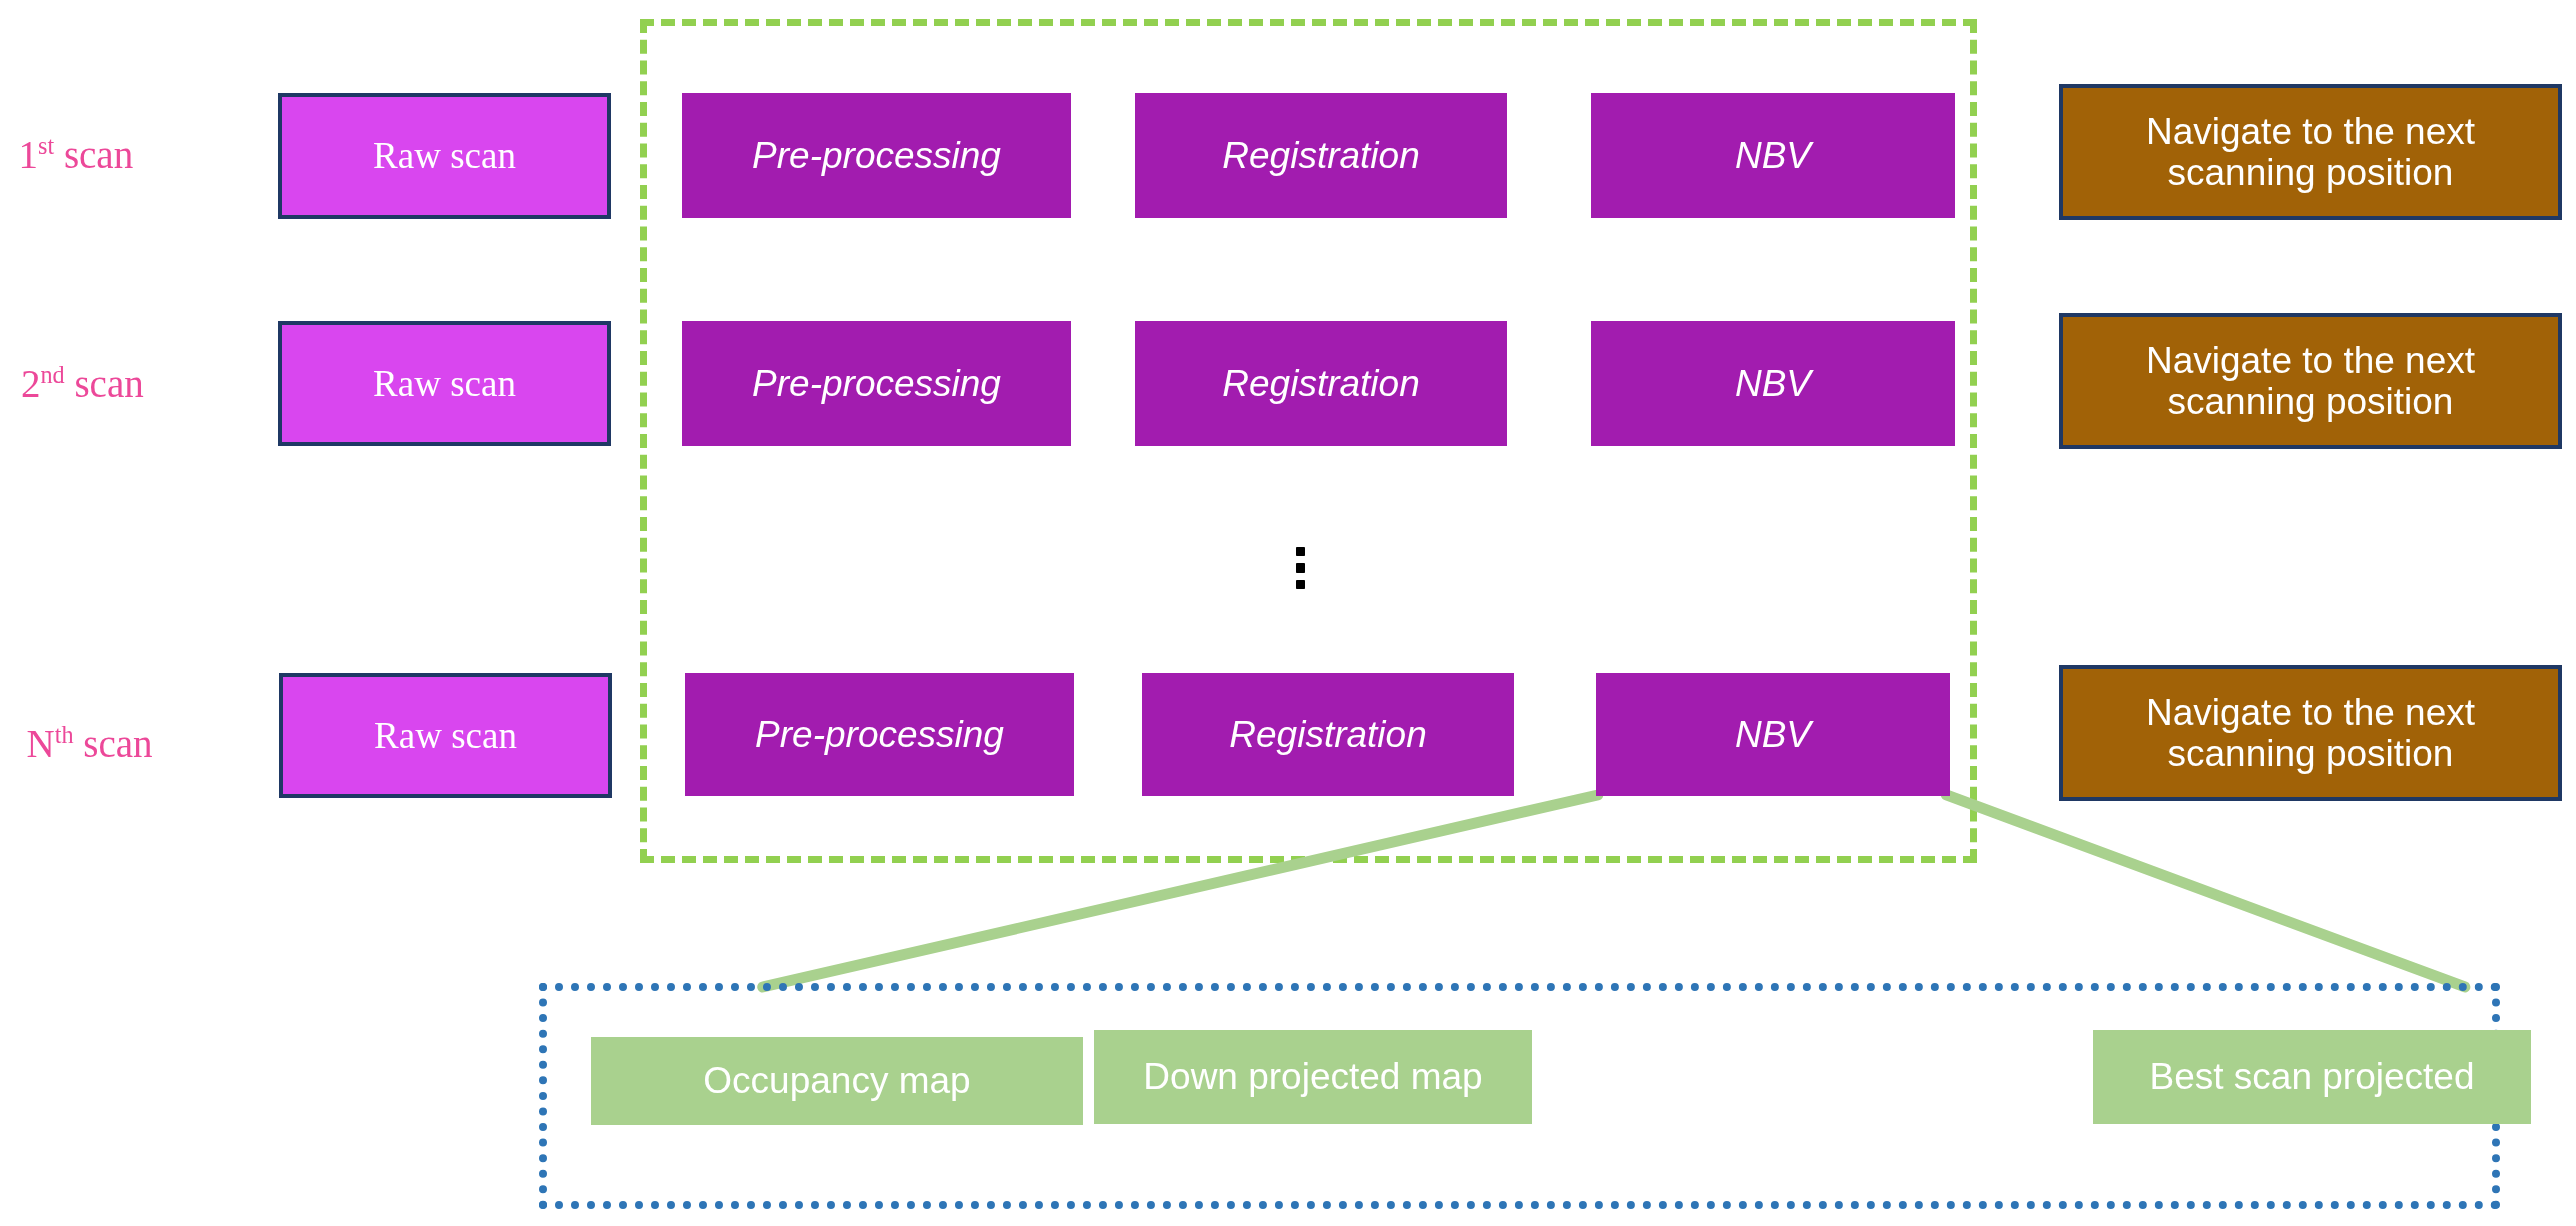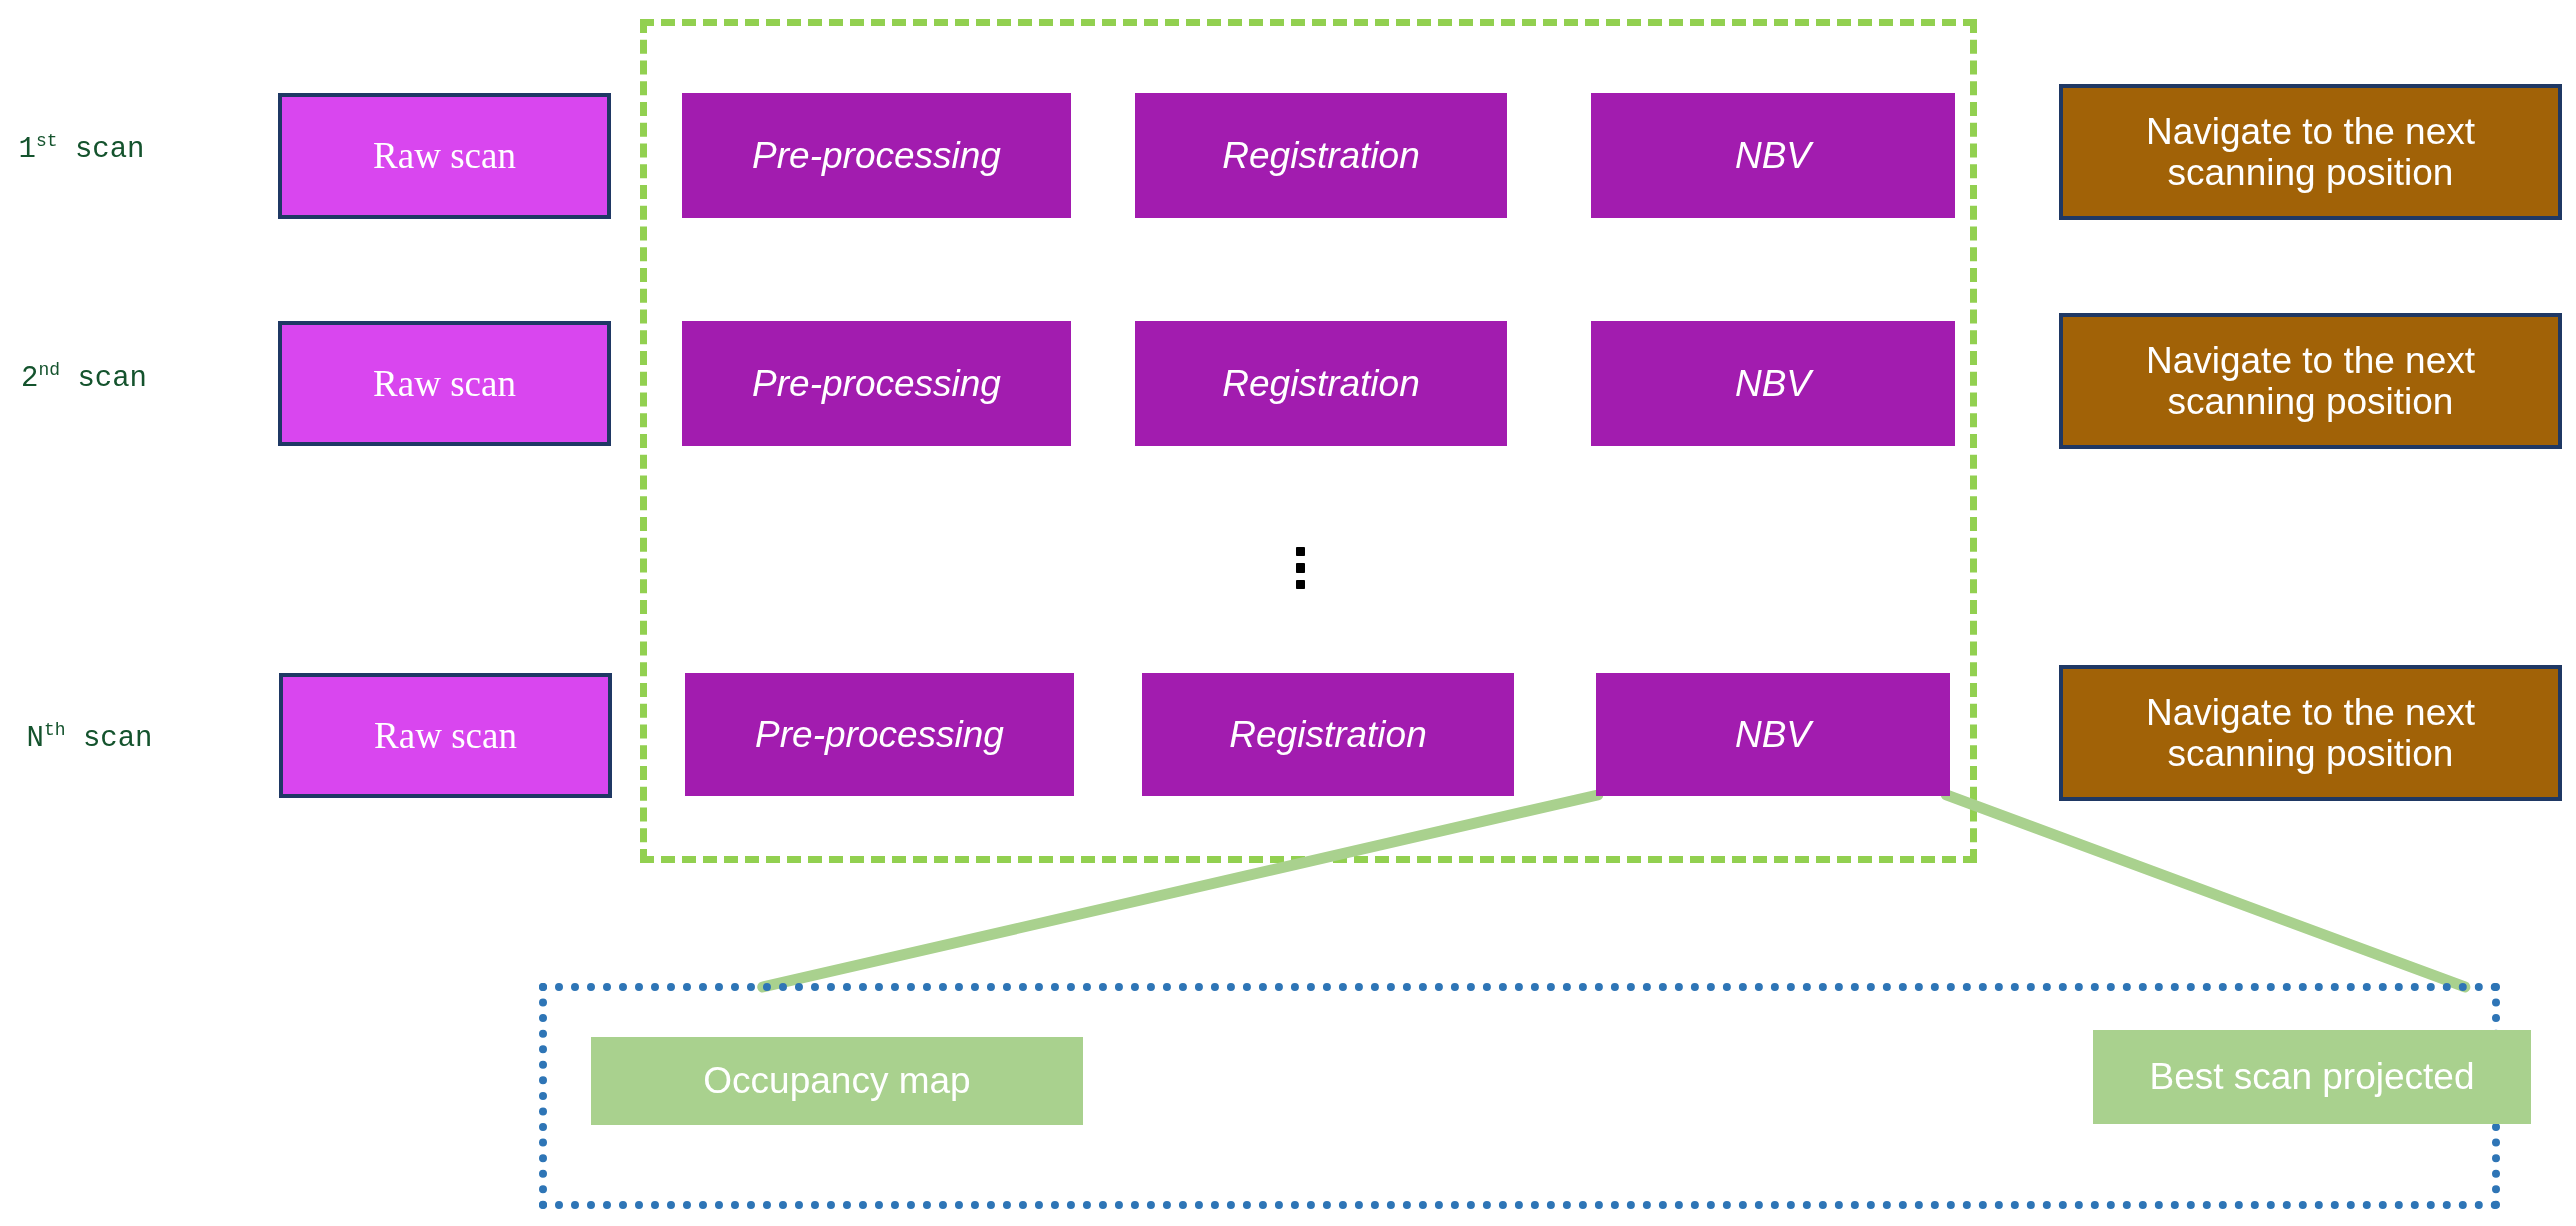--- a/index.html
+++ b/index.html
@@ -12,25 +12,25 @@
     width: 2576px;
     height: 1227px;
     background: #ffffff;
     font-family: "Liberation Sans", sans-serif;
     overflow: hidden;
   }
 
   
   .row-label {
     position: absolute;
-    color: #14532d;
-    font-size: 29px;
+    color: #ec4899;
+    font-size: 39px;
     line-height: 1;
     white-space: nowrap;
-    font-family: Liberation Mono, monospace;
+    font-family: Liberation Serif, serif;
   }
   .row-label sup {
     font-size: 0.62em;
     vertical-align: super;
     line-height: 0;
   }
 
   
   .box {
     position: absolute;
@@ -196,20 +196,23 @@
   <div class="box box-nav" style="left:2059px; top:665px; width:503px; height:136px;">
     <span>Navigate to the next scanning position</span>
   </div>
 
   <div class="blue-dotted-box" style="left:539px; top:983px; width:1961px; height:226px;"></div>
 
   <div class="box box-green" style="left:591px; top:1037px; width:492px; height:88px;">
     <span>Occupancy map</span>
   </div>
 
+  <div class="box box-green" style="left:1094px; top:1030px; width:438px; height:94px;">
+    <span>Down projected map</span>
+  </div>
 
 
   <div class="box box-green" style="left:2093px; top:1030px; width:438px; height:94px;">
     <span>Best scan projected</span>
   </div>
 
 </div>
 
 
 </body></html>

